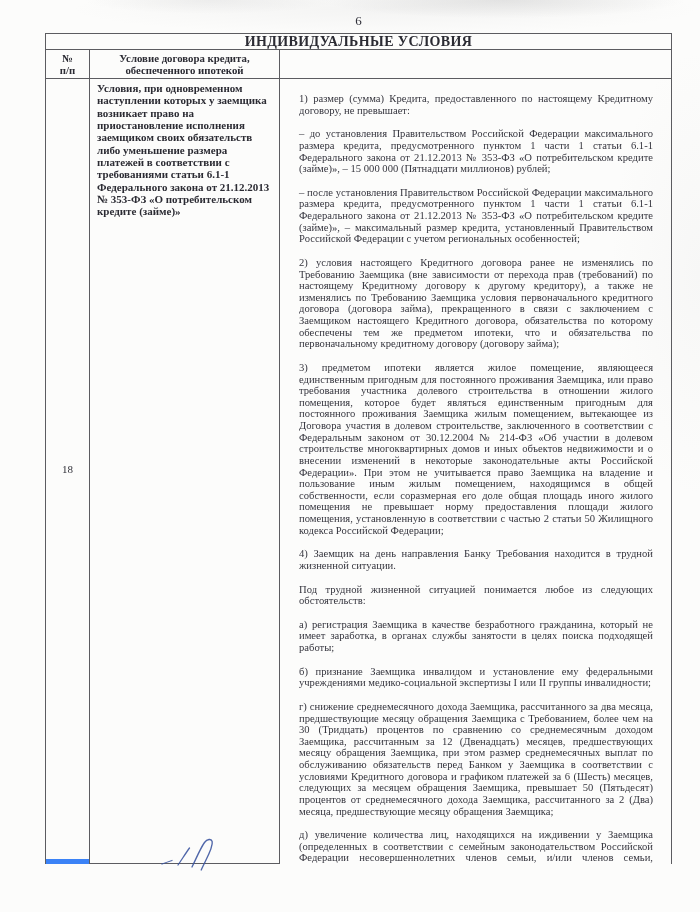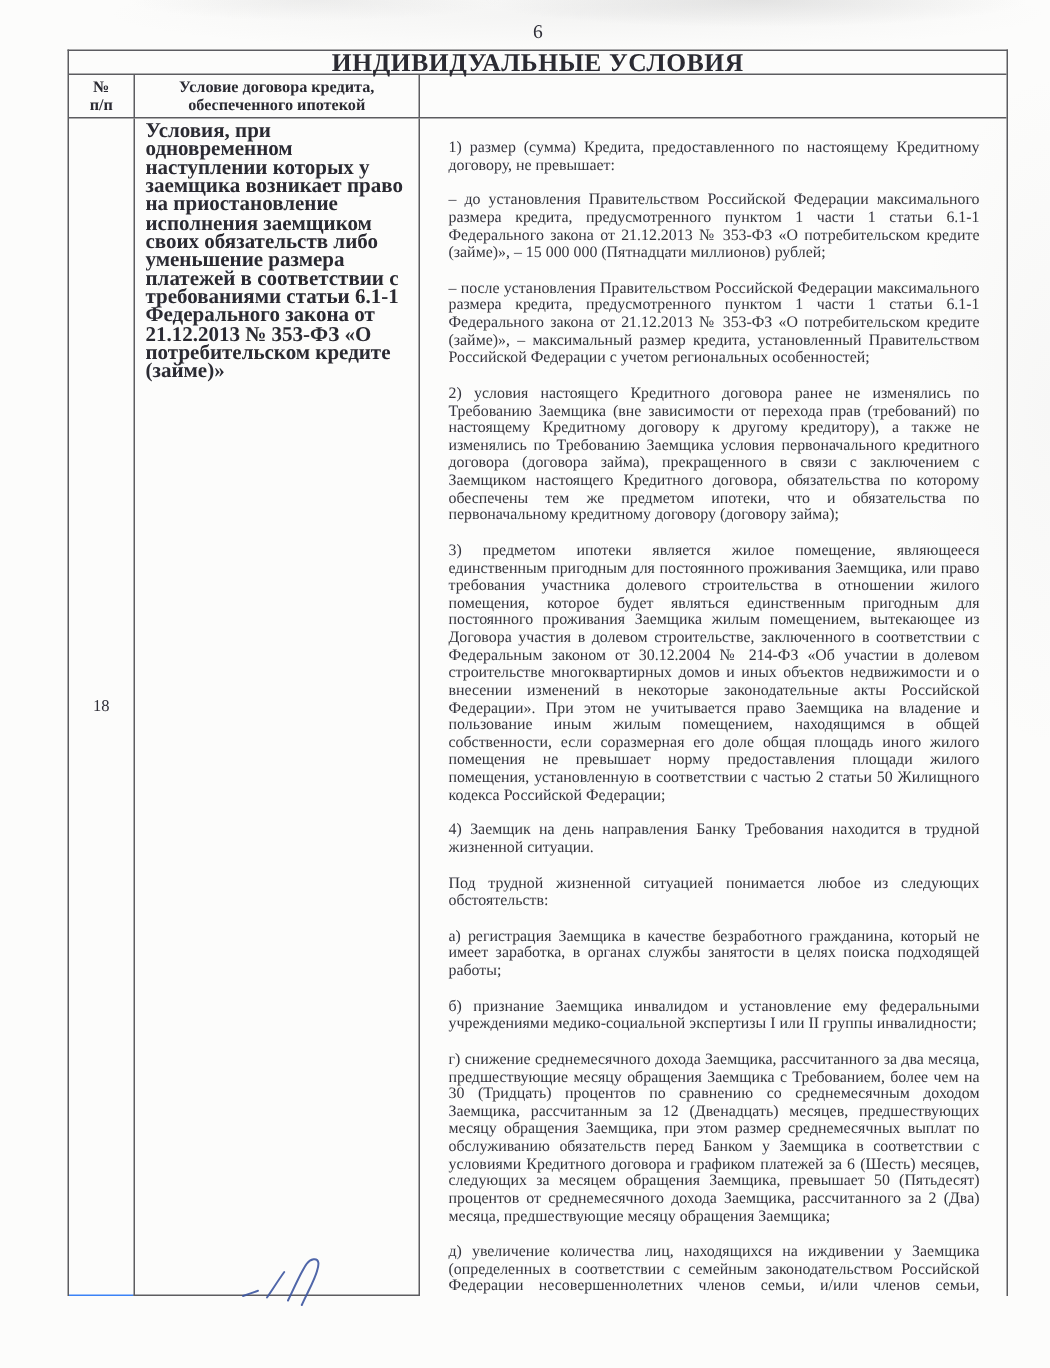--- a/index.html
+++ b/index.html
@@ -27,43 +27,43 @@
     text-align:center;font-size:13px;color:#2f2f38;
   }
 
   .doc-table{
     position:absolute;left:45px;top:33px;width:627px;
     border:1px solid #5c5c60;border-bottom:none;
     box-sizing:border-box;background:transparent;
   }
   .title-row{
     height:15px;border-bottom:1px solid #5c5c60;
-    text-align:center;font-weight:bold;font-size:17px;line-height:15px;
+    text-align:center;font-weight:bold;font-size:14px;line-height:15px;
     letter-spacing:.4px;color:#2b2b33;
   }
   .header-row{display:flex;border-bottom:1px solid #5c5c60;height:28px;}
   .h-cell{
     box-sizing:border-box;text-align:center;font-weight:bold;
     font-size:10.8px;line-height:12.2px;padding-top:2px;color:#2b2b33;
   }
   .c-num{width:43px;flex:none;}
   .c-cond{width:191px;flex:none;border-left:1px solid #5c5c60;border-right:1px solid #5c5c60;}
   .c-cont{flex:1;}
 
   .body-row{display:flex;height:785px;}
   .b-num{
     width:43px;flex:none;box-sizing:border-box;
     display:flex;align-items:center;justify-content:center;
-    font-size:11px;border-bottom:1px solid #3b82f6;color:#2f2f38;
+    font-size:11px;border-bottom:5px solid #3b82f6;color:#2f2f38;
   }
   .b-cond{
     width:191px;flex:none;box-sizing:border-box;
     border-left:1px solid #5c5c60;border-right:1px solid #5c5c60;
     border-bottom:1px solid #5c5c60;
-    font-weight:bold;font-size:14px;line-height:12.35px;
+    font-weight:bold;font-size:11px;line-height:12.35px;
     padding:3px 6px 0 7px;text-align:left;color:#2b2b33;
   }
   .b-cont{
     flex:1;box-sizing:border-box;overflow:hidden;
     font-size:10.6px;line-height:11.62px;text-align:justify;
     padding:2px 6px 0 7px;color:#35353e;
   }
   .b-cont p{margin:12px;padding:0;}
 
   .sig{position:absolute;left:148px;top:834px;width:84px;height:50px;z-index:3;}

